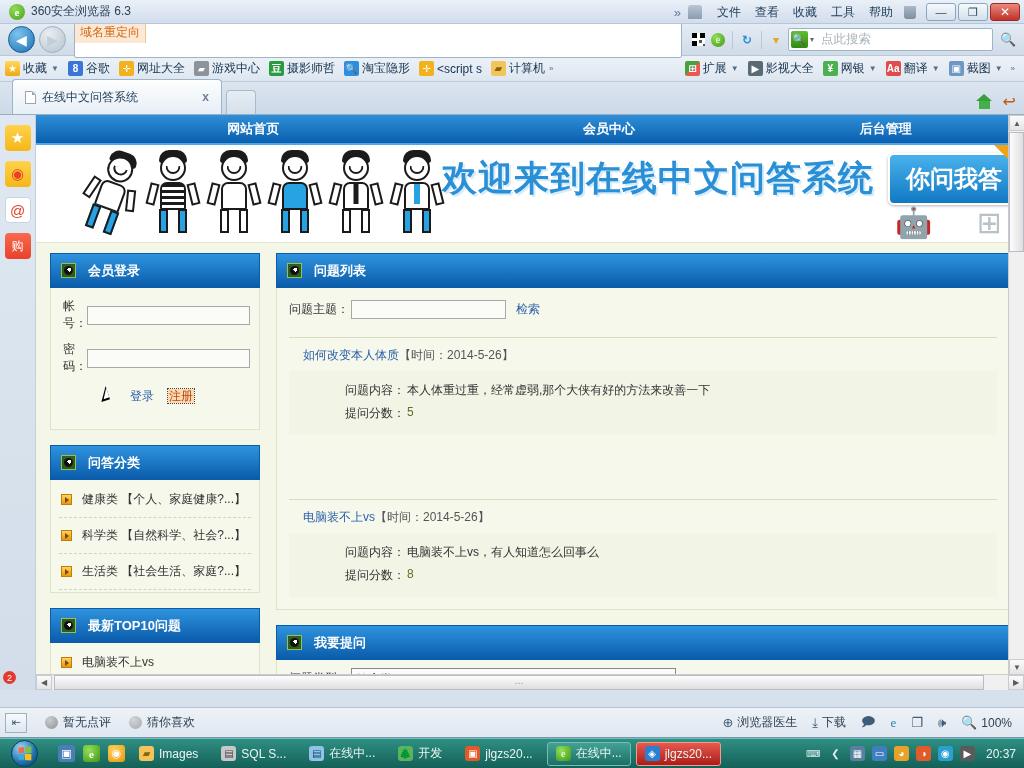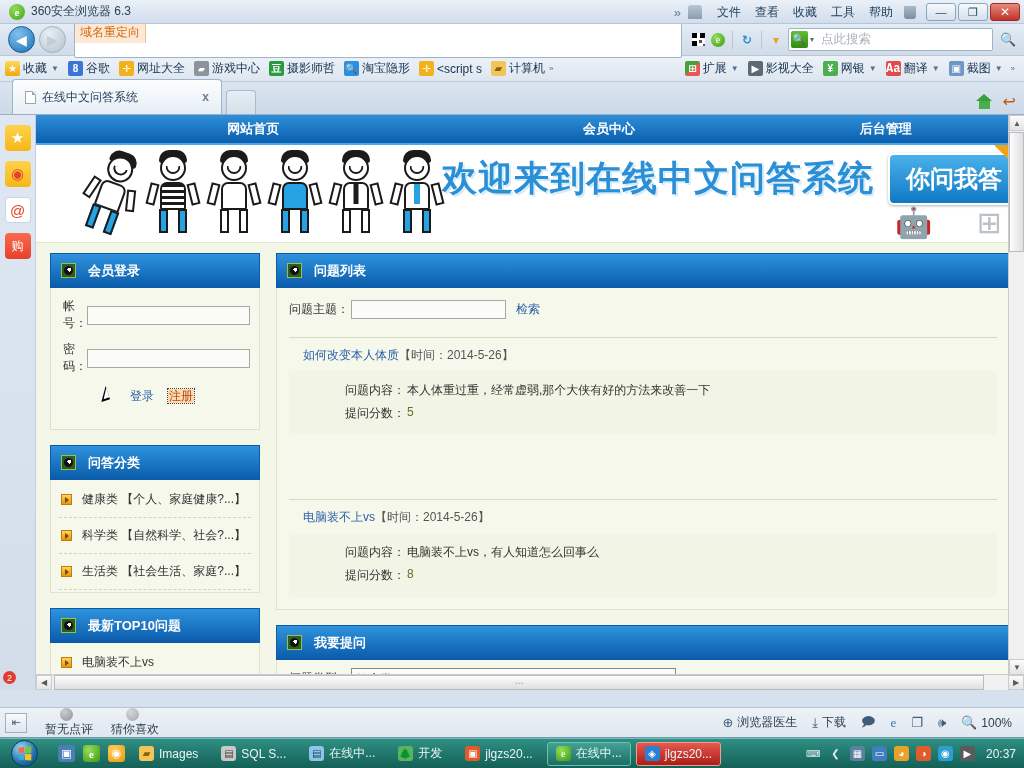--- a/index.html
+++ b/index.html
@@ -420,21 +420,21 @@
     position: absolute; left: 0; bottom: 0; width: 1024px; height: 30px;
     background: linear-gradient(#eef2f7, #dfe7f0);
     border-top: 1px solid #b6c5d6;
     display: flex; align-items: center; font-size: 12px; color: #2c3e50;
   }
   .sb-collapse {
     width: 22px; height: 20px; margin-left: 5px; border: 1px solid #9fb0c0;
     background: linear-gradient(#f7fafc, #dde6ee);
     display: flex; align-items: center; justify-content: center; color: #3d5a75; font-size: 11px;
   }
-  .sb-item { display: flex; align-items: center; margin-left: 18px; flex-direction: column; }
+  .sb-item { display: flex; align-items: center; margin-left: 18px; }
   .sb-dot { width: 13px; height: 13px; border-radius: 50%; margin-right: 5px; }
   .sb-dot.gray1 { background: radial-gradient(circle at 35% 30%, #c9ccce, #8e9396); }
   .sb-dot.gray2 { background: radial-gradient(circle at 35% 30%, #d4d7d9, #a3a8ab); }
   .sb-right { margin-left: auto; display: flex; align-items: center; gap: 15px; padding-right: 12px; }
   .sb-right .it { display: flex; align-items: center; gap: 4px; color: #2c3e50; }
   .sb-ic { font-size: 13px; color: #3f5c78; }
 
   
   #taskbar {
     position: absolute; left: 0; bottom: 0; width: 1024px; height: 30px;
@@ -583,21 +583,21 @@
     <div class="bm">
       <span class="ico" style="background:#5b6b76;">▶</span>
       <span>影视大全</span>
     </div>
     <div class="bm">
       <span class="ico" style="background:#4caf50;">¥</span>
       <span>网银</span>
       <span class="caret">▼</span>
     </div>
     <div class="bm">
-      <span class="ico" style="background:#e04b4b;font-size:12px;font-family:Liberation Mono, monospace;">Aa</span>
+      <span class="ico" style="background:#e04b4b;font-size:10px;">Aa</span>
       <span>翻译</span>
       <span class="caret">▼</span>
     </div>
     <div class="bm">
       <span class="ico" style="background:#6f97c4;">▣</span>
       <span>截图</span>
       <span class="caret">▼</span>
       <span class="caret" style="margin-left:8px;">»</span>
     </div>
   </div>

